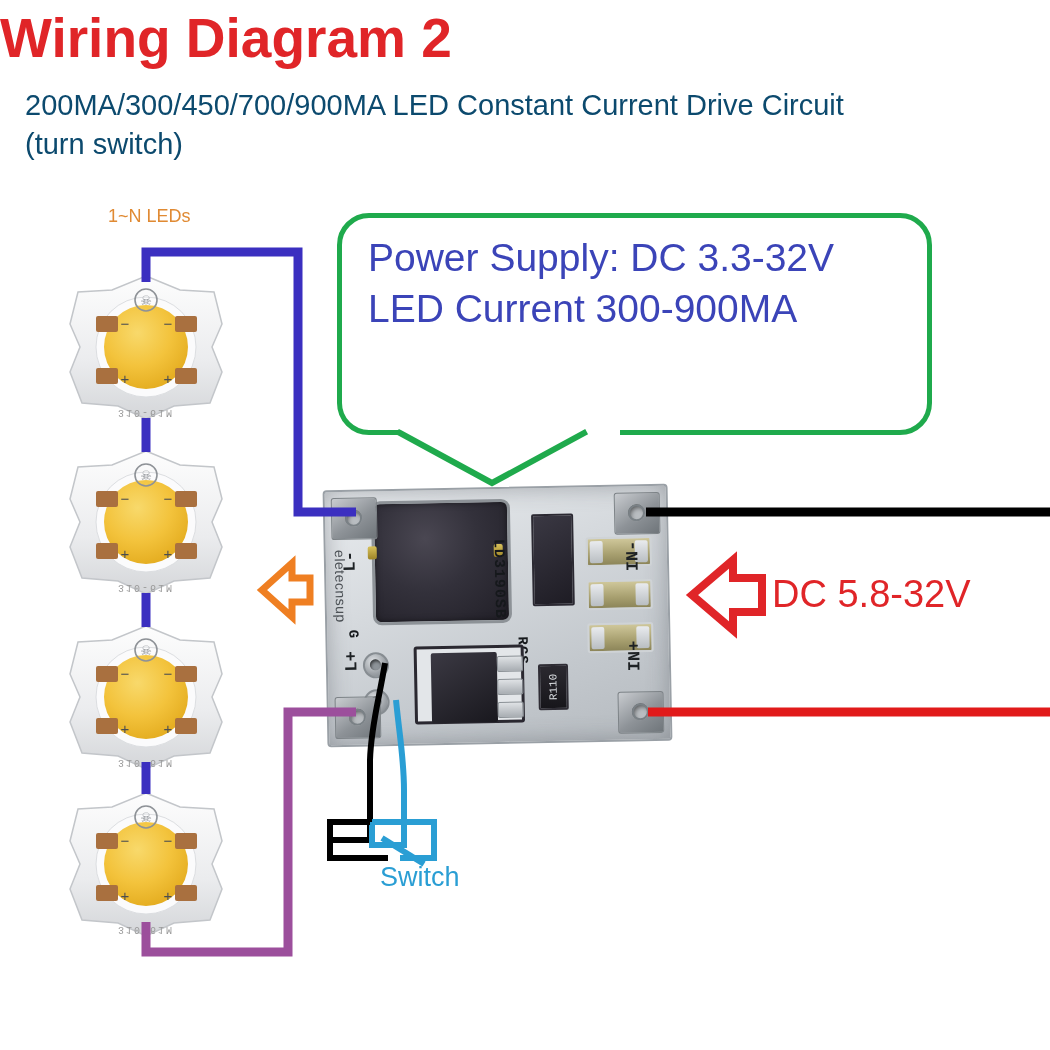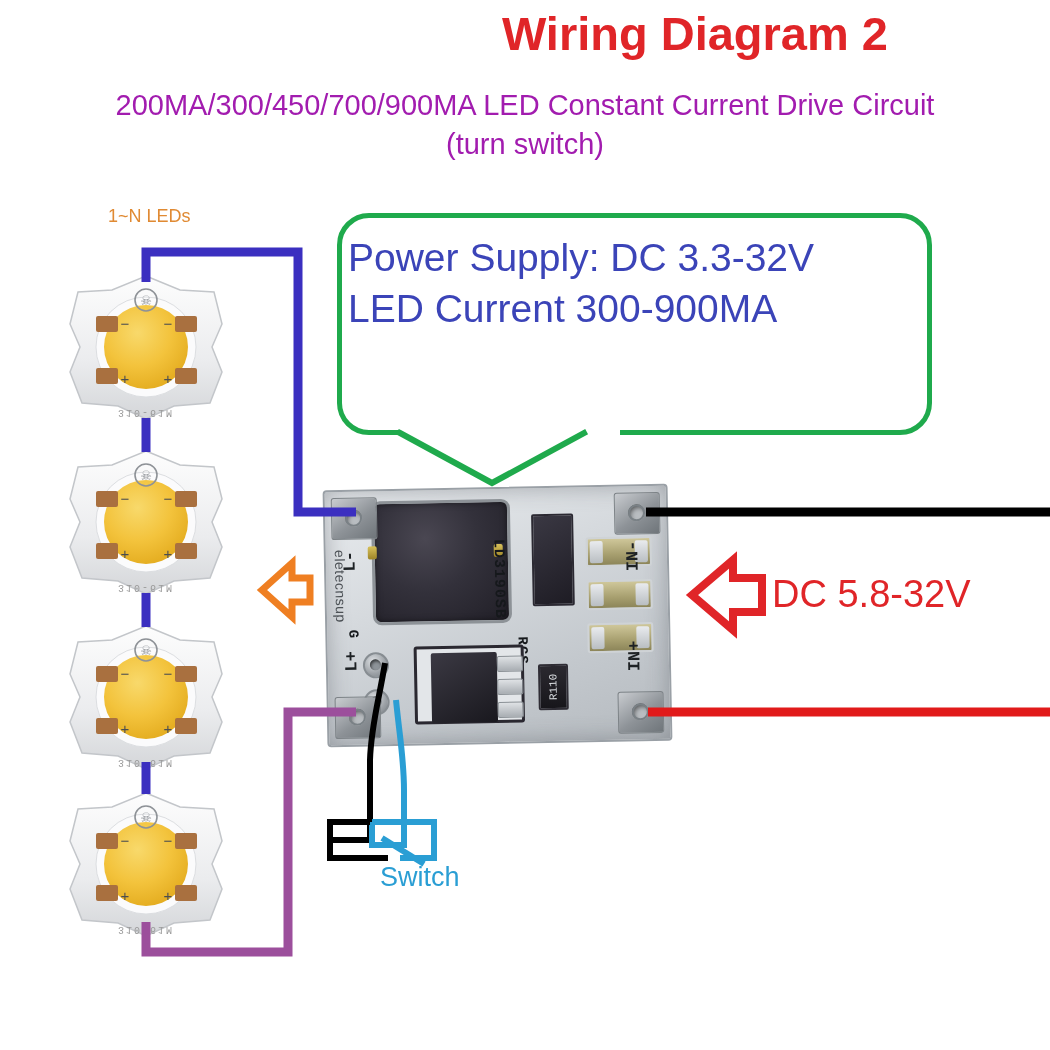--- a/index.html
+++ b/index.html
@@ -6,27 +6,27 @@
   html,body{margin:0;padding:0;background:#ffffff;}
   body{
     width:1050px;height:1050px;position:relative;overflow:hidden;
     font-family:"Liberation Sans", sans-serif;
     -webkit-font-smoothing:antialiased;
   }
   #stage{position:absolute;left:0;top:0;width:1050px;height:1050px;}
 
   
   .title{
-    position:absolute;left:0;top:8px;width:888px;text-align:right;
-    font-size:47px;font-weight:bold;color:#e02528;letter-spacing:0px;
+    position:absolute;left:0;top:8px;width:888px;text-align:left;
+    font-size:55px;font-weight:bold;color:#e02528;letter-spacing:0px;
     line-height:1.1;
   }
   .subtitle{
-    position:absolute;left:25px;top:86px;width:1000px;text-align:center;
-    font-size:29px;color:#a21caf;line-height:1.33;
+    position:absolute;left:25px;top:86px;width:1000px;text-align:left;
+    font-size:29px;color:#0c4a6e;line-height:1.33;
   }
 
   
   .lbl-leds{
     position:absolute;left:108px;top:206px;
     font-size:18px;color:#e08a33;white-space:nowrap;
   }
   .lbl-dc{
     position:absolute;left:772px;top:573px;
     font-size:38px;color:#e02528;white-space:nowrap;
@@ -40,21 +40,21 @@
     font-size:26px;color:#2a9ed4;line-height:1.5;
   }
 
   
   .callout{
     position:absolute;left:337px;top:213px;width:595px;height:222px;
     border:5px solid #1faa4c;border-radius:32px;background:#ffffff;
     box-sizing:border-box;
   }
   .callout-lines{
-    position:absolute;left:348px;top:232px;width:560px;
+    position:absolute;left:368px;top:232px;width:560px;
     font-size:39px;color:#3b44b8;line-height:1.32;
   }
   .callout-lines div{white-space:nowrap;}
 
   
   .ovl{position:absolute;left:0;top:0;width:1050px;height:1050px;pointer-events:none;}
 
   
   .led{position:absolute;width:168px;height:150px;}
   .led .star{position:absolute;left:0;top:0;width:168px;height:150px;}

